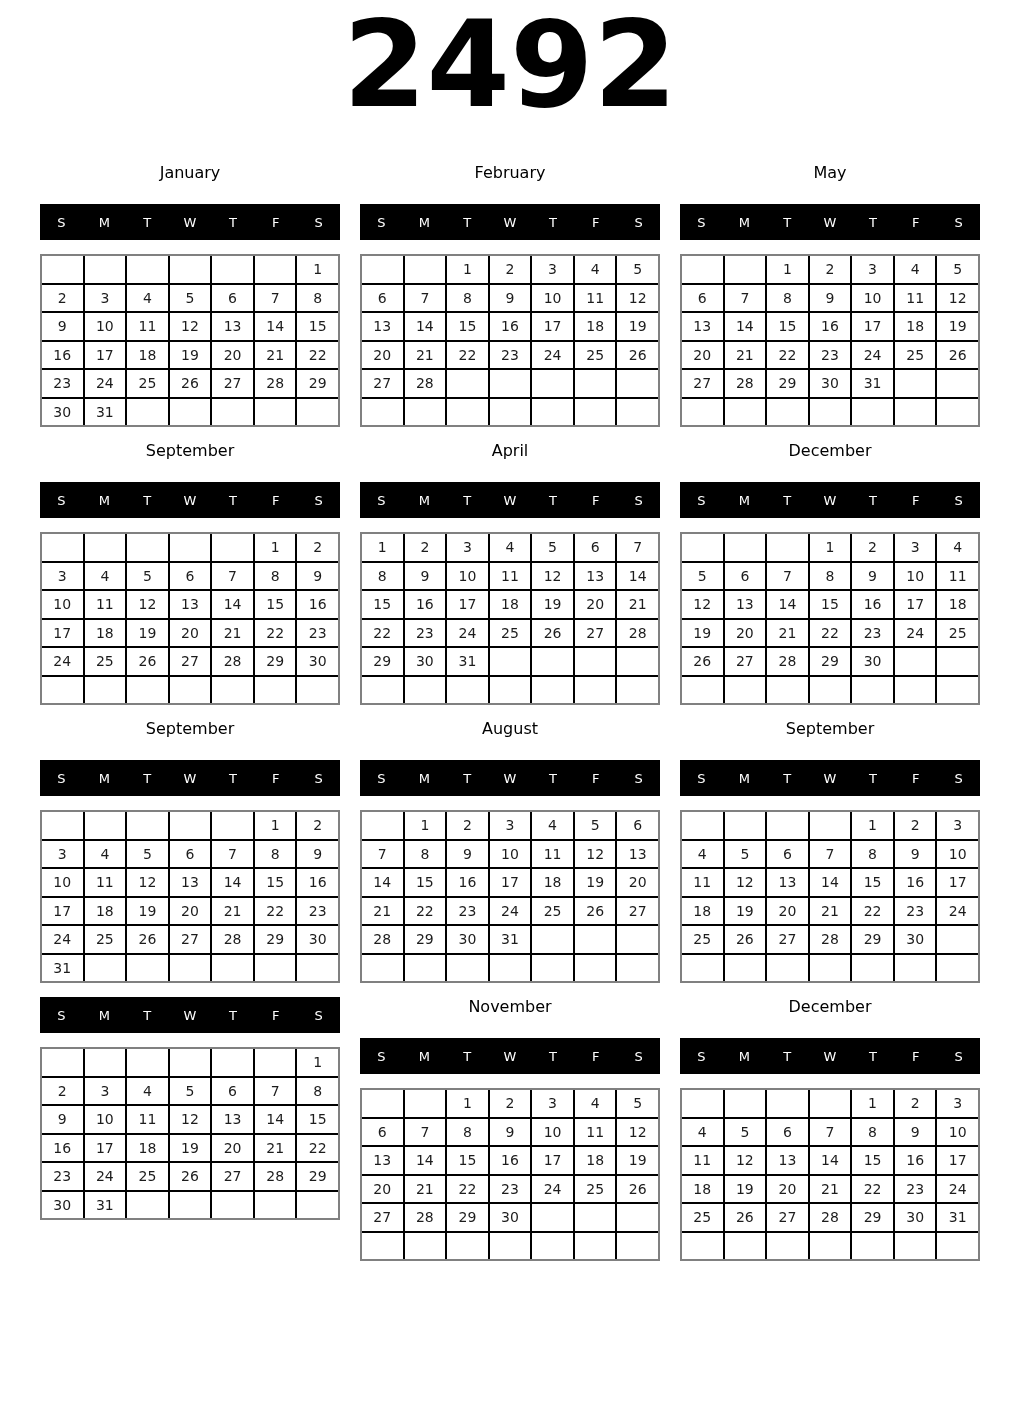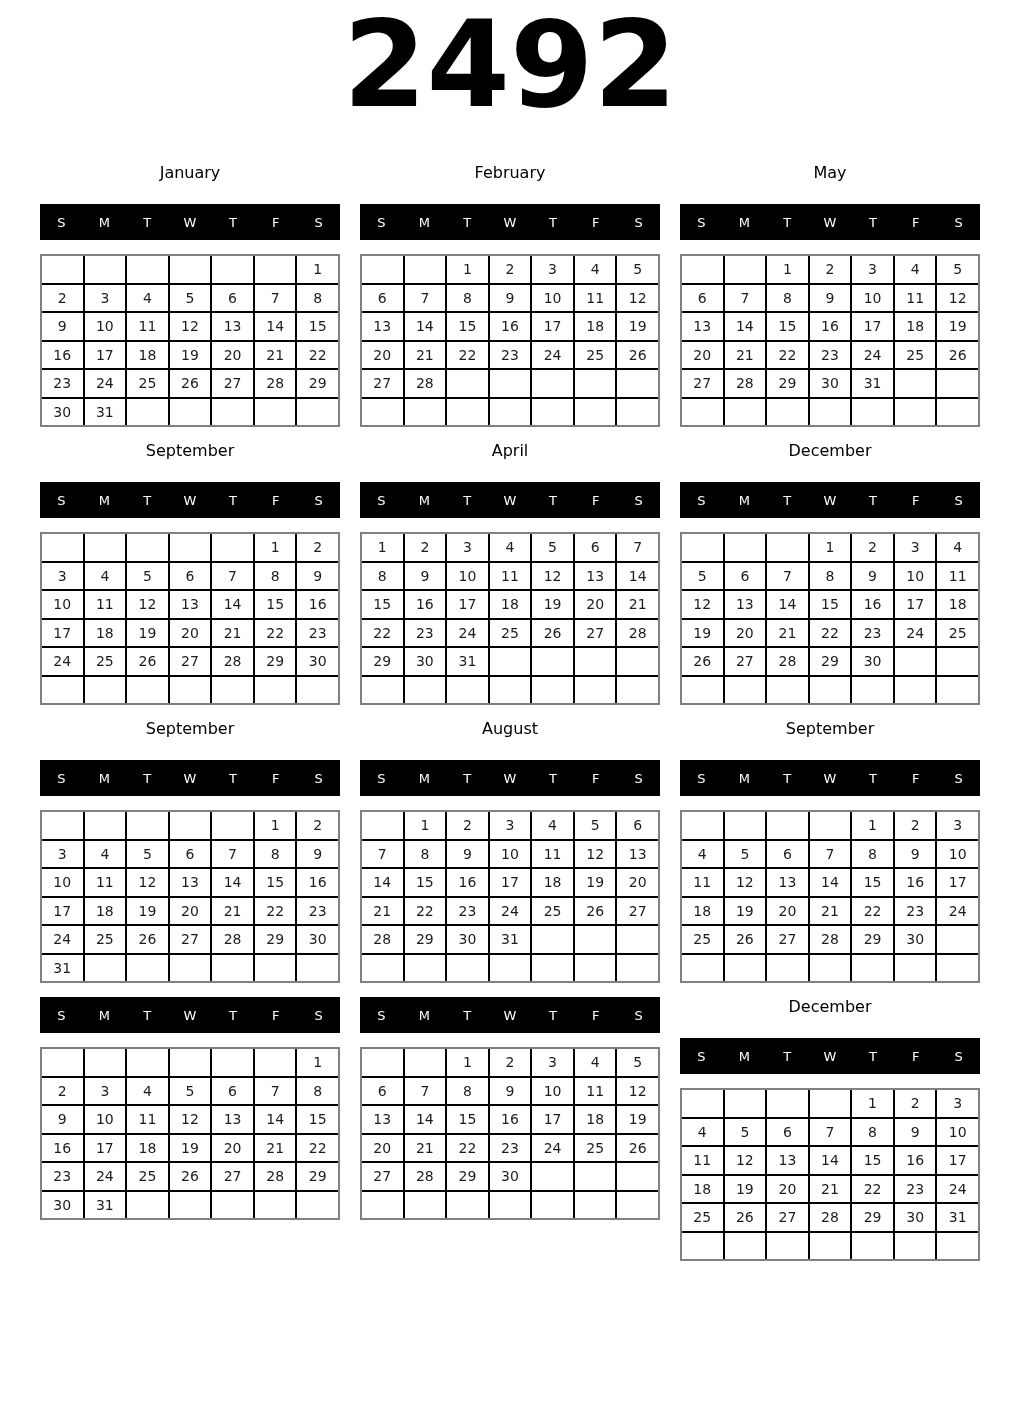--- a/index.html
+++ b/index.html
@@ -643,20 +643,21 @@
           <div class="cell">31</div>
           <div class="cell"></div>
           <div class="cell"></div>
           <div class="cell"></div>
           <div class="cell"></div>
           <div class="cell"></div>
         </div>
   </div>
 
   <div class="month-block">
+    <div class="month-name">November</div>
     <div class="weekday-header">
           <div class="dow">S</div>
           <div class="dow">M</div>
           <div class="dow">T</div>
           <div class="dow">W</div>
           <div class="dow">T</div>
           <div class="dow">F</div>
           <div class="dow">S</div>
         </div>
     <div class="month-grid">

